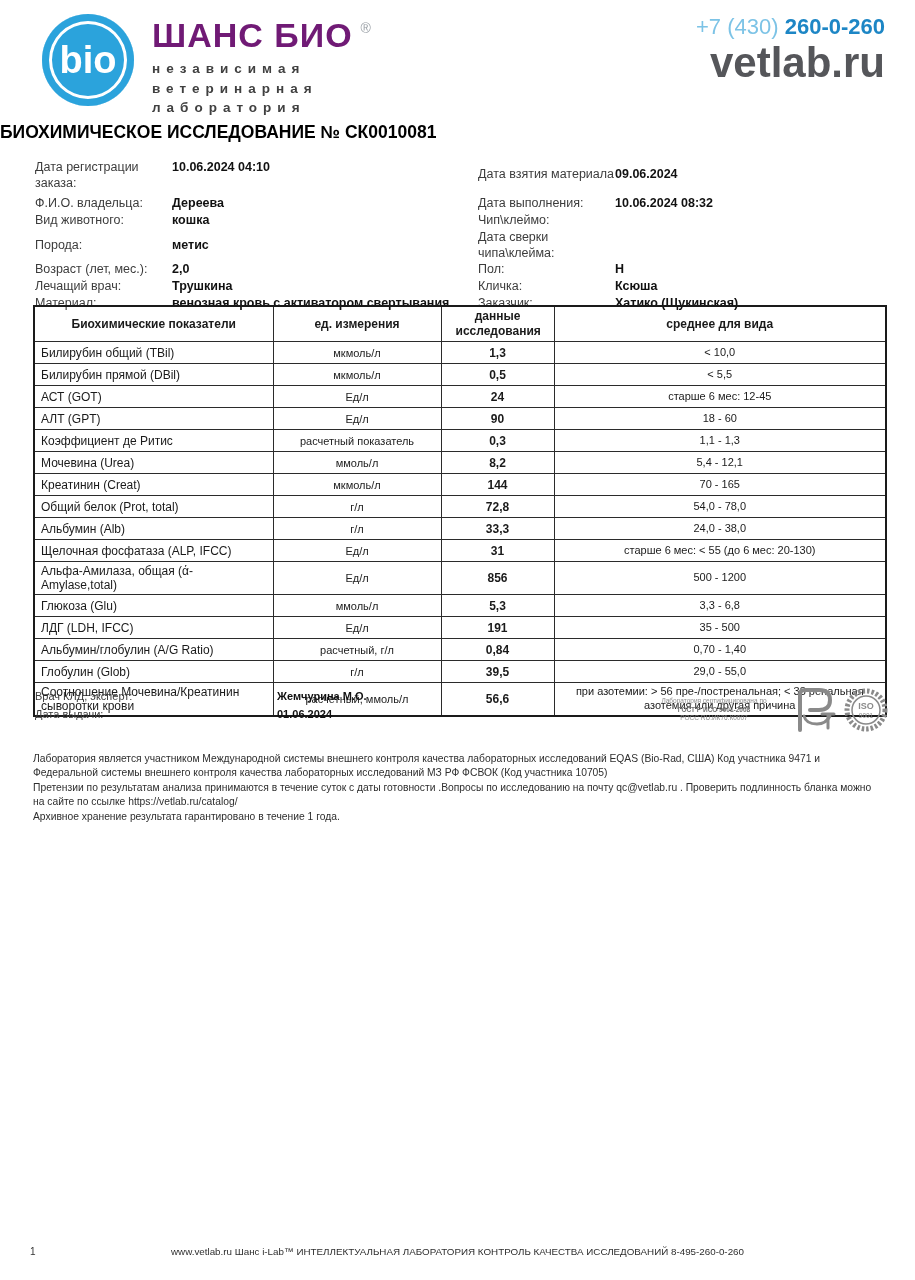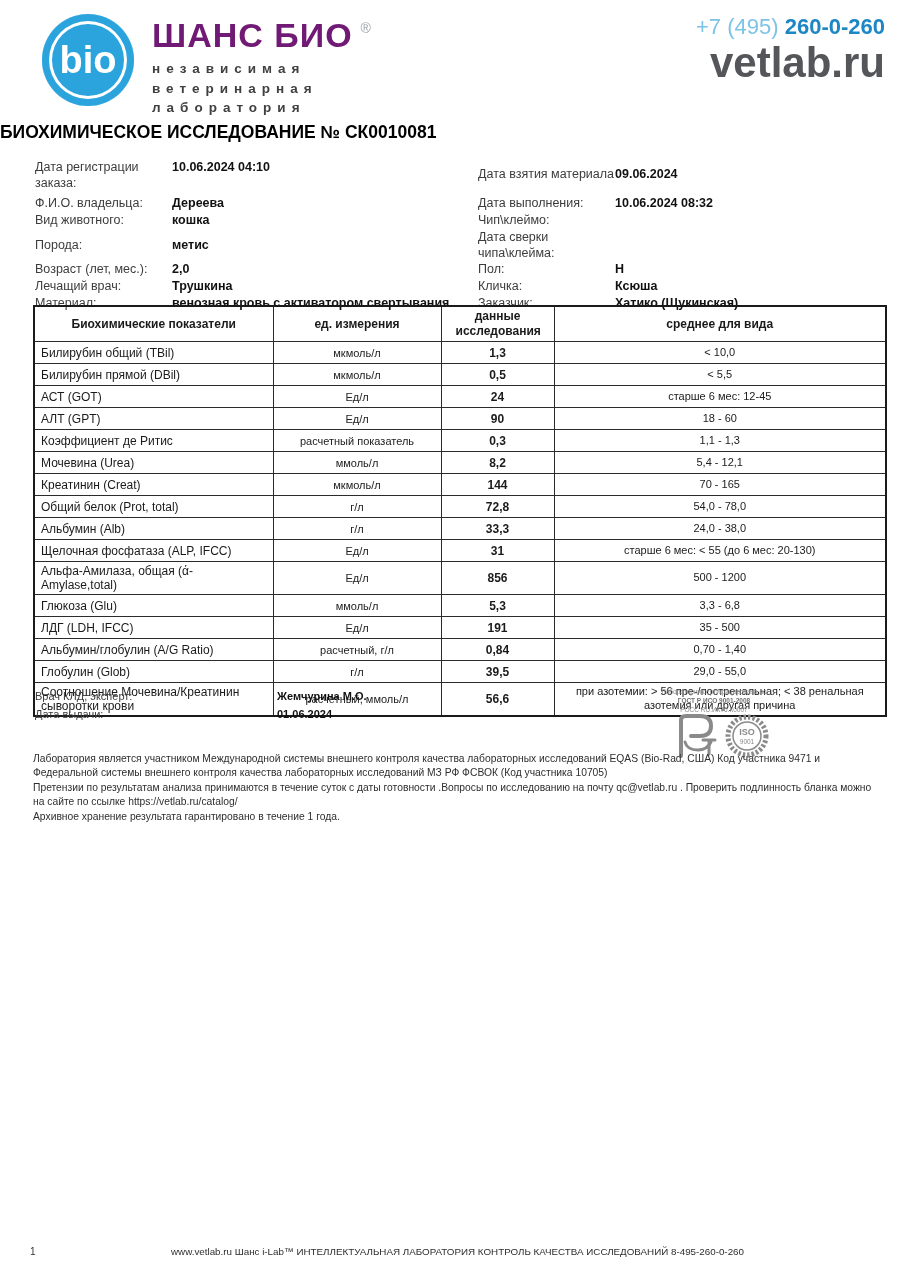--- a/index.html
+++ b/index.html
@@ -69,21 +69,21 @@
   }
   table.results td.param{text-align:left;font-size:12px;height:17px;}
   table.results td.unit{text-align:center;font-size:11px;color:#222;}
   table.results td.value{text-align:center;font-weight:bold;font-size:12px;}
   table.results td.range{text-align:center;font-size:11px;line-height:1.25;}
   
   .sig-row{position:absolute;font-size:11px;display:flex;}
   .sig-row .lbl{width:242px;flex:0 0 242px;color:#3c3c3c;}
   .sig-row .val{font-weight:bold;color:#111;}
   
-  .cert{position:absolute;left:650px;top:688px;display:flex;align-items:center;flex-direction:column;}
+  .cert{position:absolute;left:650px;top:688px;display:flex;align-items:center;}
   .cert-text{width:128px;text-align:center;color:#8a8a8a;font-size:6.5px;line-height:1.35;}
   .cert-text .b{font-weight:bold;color:#6f6f6f;}
   .cert-logos{display:flex;align-items:center;margin-left:8px;}
   .rst{margin-right:6px;}
   
   .disclaimer{
     position:absolute;left:33px;top:752px;width:852px;
     font-size:10.3px;color:#2e2e2e;line-height:1.35;
   }
   .disclaimer p{margin:0 0 1px 0;}
@@ -112,21 +112,21 @@
       <div class="brand-sub">
         <div>независимая</div>
         <div>ветеринарная</div>
         <div>лаборатория</div>
       </div>
     </div>
   </div>
 
   <div class="contact">
     <div class="phone">
-      <span class="pfx">+7 (495)</span>
+      <span class="pfx">+7 (430)</span>
       <span class="num">260-0-260</span>
     </div>
     <div class="site">vetlab.ru</div>
   </div>
 
   <div class="doc-title">БИОХИМИЧЕСКОЕ ИССЛЕДОВАНИЕ № СК0010081</div>
 
   <div class="info-row left-col" style="left:35px;top:160px;width:430px;">
     <span class="lbl">Дата регистрации заказа:</span>
     <span class="val">10.06.2024 04:10</span>

